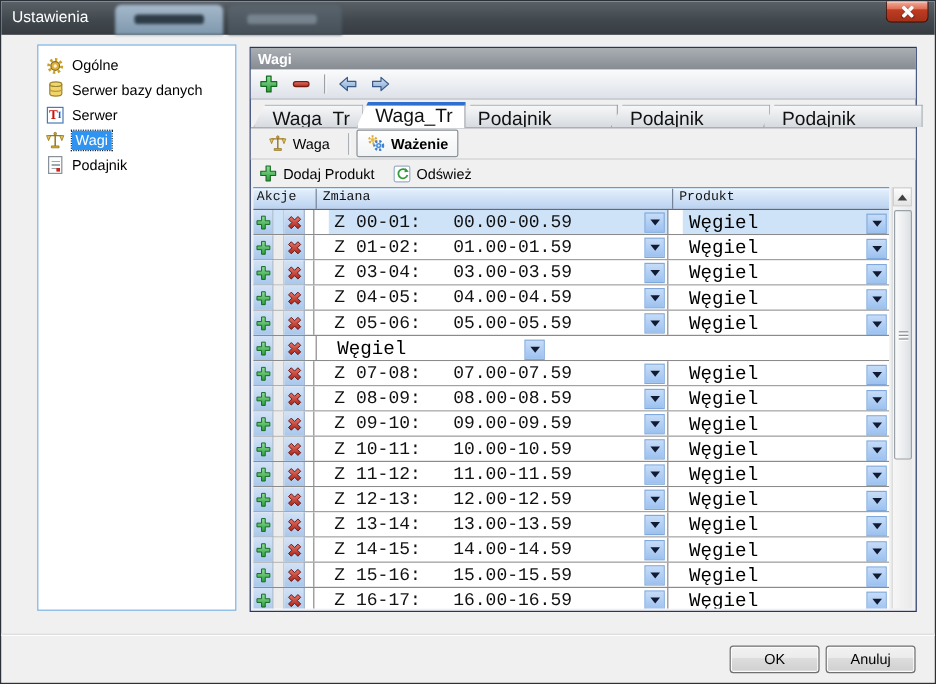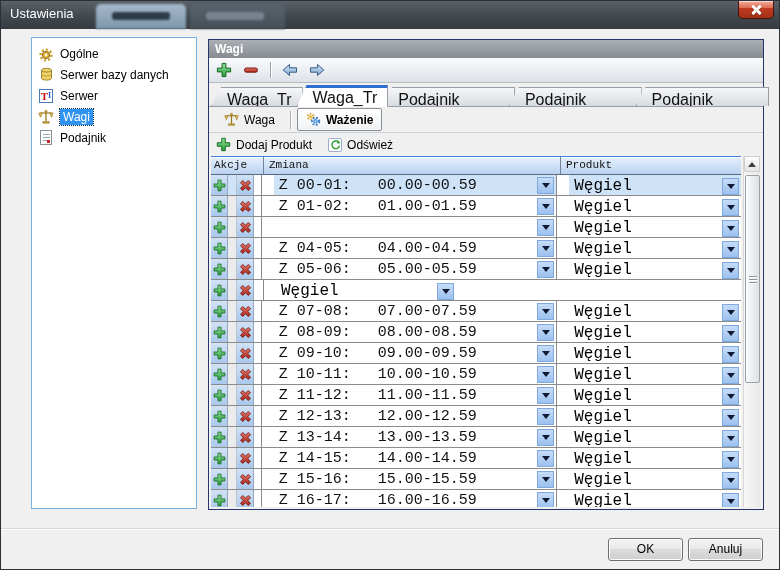--- a/index.html
+++ b/index.html
@@ -359,20 +359,21 @@
                 </svg>
               </span>
               <span class="aspacer"></span>
               <span class="abtn">
                 <svg class="i13" viewBox="0 0 16 16">
                   <path d="M4.6 1.8 L8 5.2 L11.4 1.8 L14.2 4.6 L10.8 8 L14.2 11.4 L11.4 14.2 L8 10.8 L4.6 14.2 L1.8 11.4 L5.2 8 L1.8 4.6 Z" fill="url(#gr)" stroke="#6d1410" stroke-linejoin="round"></path>
                 </svg>
               </span>
             </div>
             <div class="c-zmiana">
+              <span class="cell-text">Z 03-04:   03.00-03.59</span>
               <span class="ddbtn">
                 <span class="ddtri"></span>
               </span>
             </div>
             <div class="c-produkt">
               <span class="cell-text">Węgiel</span>
               <span class="ddbtn">
                 <span class="ddtri"></span>
               </span>
             </div>

